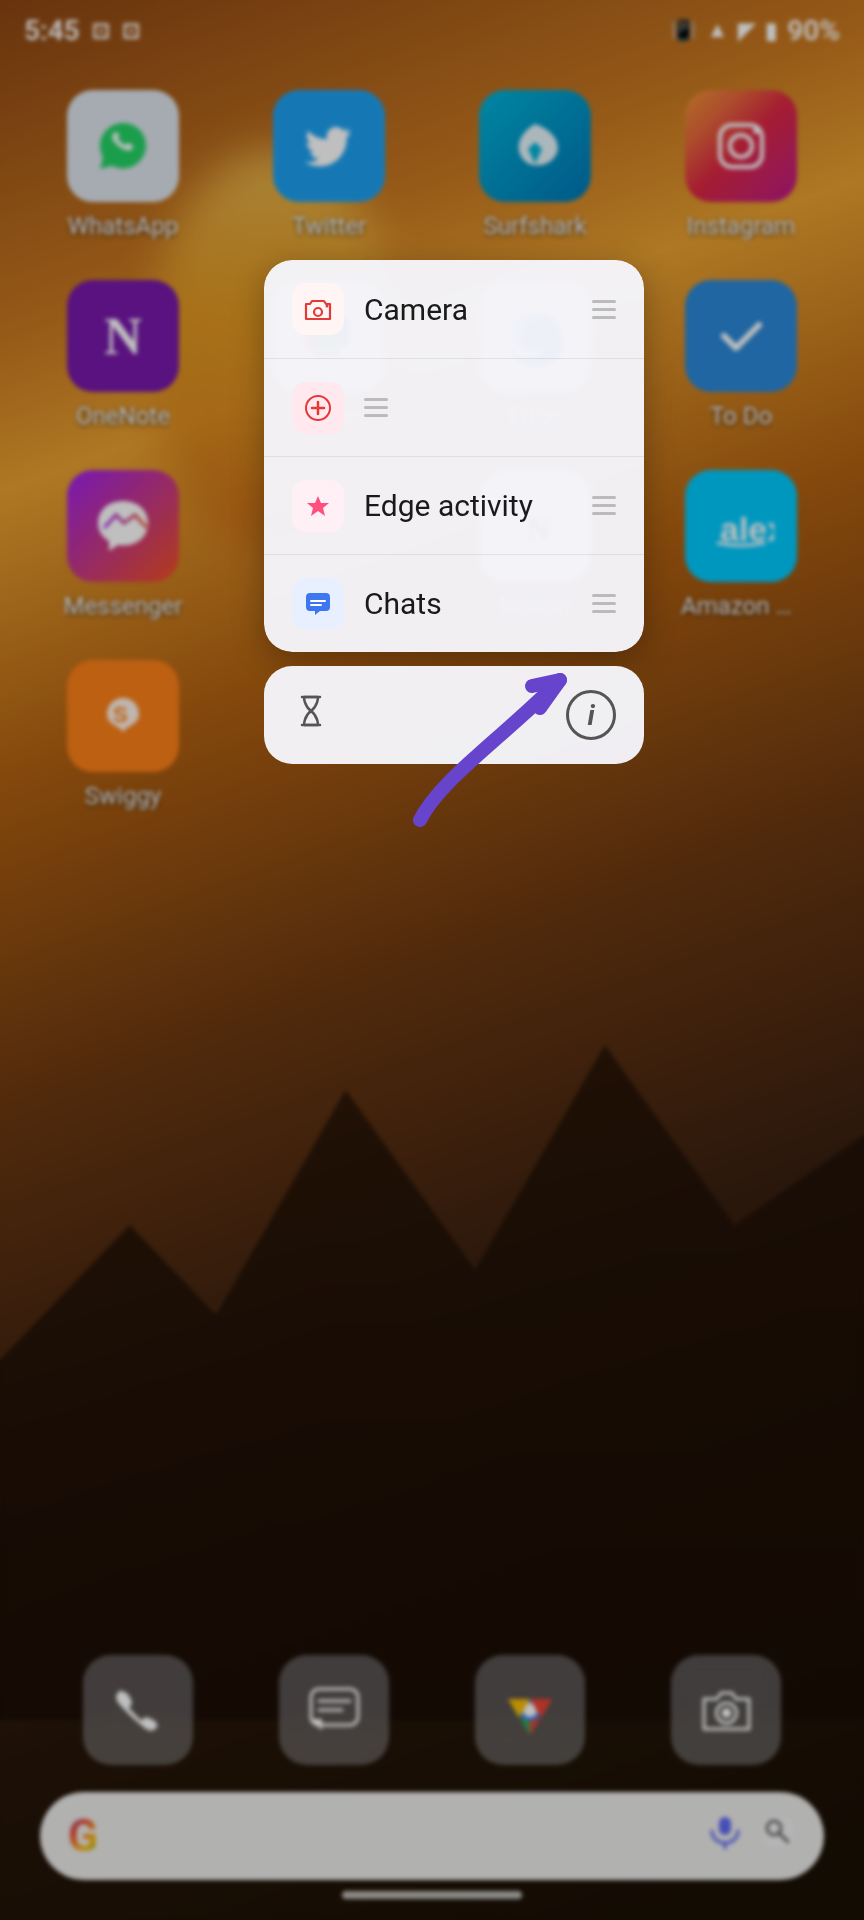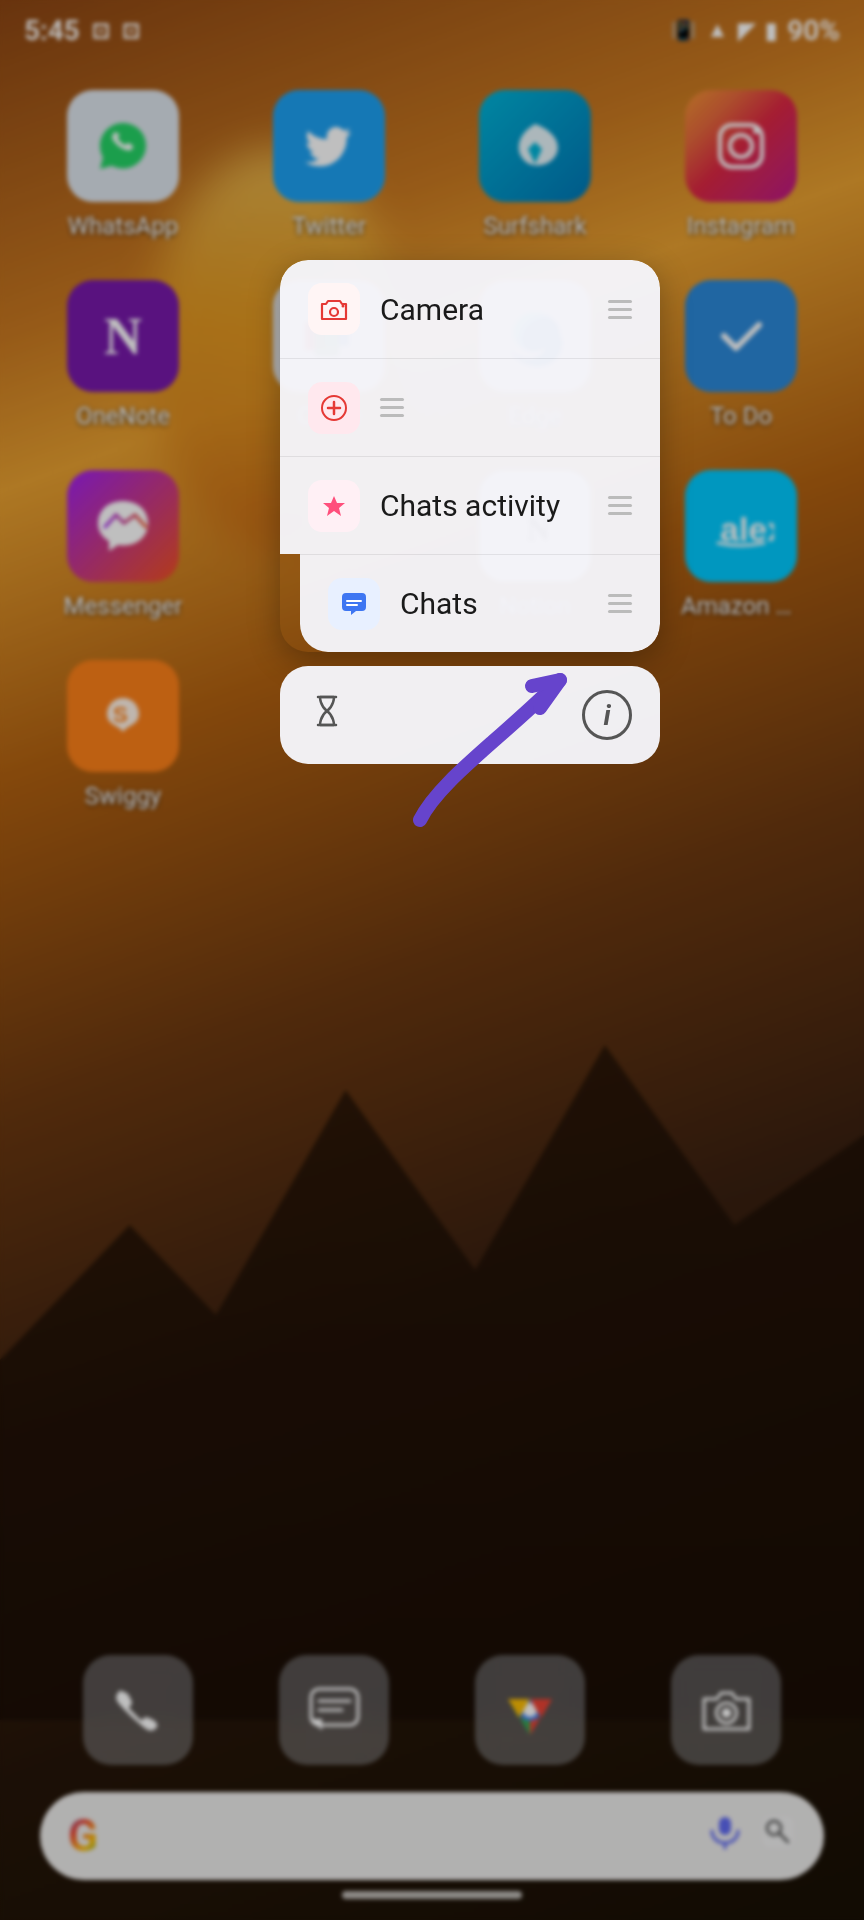--- a/index.html
+++ b/index.html
@@ -120,21 +120,21 @@
 
     .search-lens {
       font-size: 38px;
       color: #555;
     }
 
     
     .context-menu {
       position: absolute;
       top: 260px;
-      left: 280px;
+      left: 264px;
       width: 380px;
       z-index: 200;
       display: flex;
       flex-direction: column;
       gap: 0;
     }
 
     .menu-item {
       background: rgba(245,245,250,0.97);
       display: flex;
@@ -145,21 +145,20 @@
       cursor: pointer;
       position: relative;
     }
 
     .menu-item:first-child {
       border-radius: 28px 28px 0 0;
     }
 
     .menu-item:last-child {
       border-radius: 0 0 28px 28px;
-      margin-left: 20px;
     }
 
     .menu-item + .menu-item {
       border-top: 1px solid rgba(0,0,0,0.08);
     }
 
     .menu-item-icon {
       width: 52px;
       height: 52px;
       border-radius: 14px;
@@ -528,21 +527,21 @@
       </div>
     </div>
 
     <div class="menu-item">
       <div class="menu-item-icon" style="background:#fff0f5;">
         <svg width="34" height="34" viewBox="0 0 34 34" fill="none">
           <circle cx="17" cy="17" r="16" fill="#fff0f5"></circle>
           <path d="M17 7 L20 14 L28 14 L22 19 L24 27 L17 22 L10 27 L12 19 L6 14 L14 14 Z" fill="#ff3366" opacity="0.85"></path>
         </svg>
       </div>
-      <span class="menu-item-label">Chats activity</span>
+      <span class="menu-item-label">Edge activity</span>
       <div class="drag-lines">
         <div class="drag-line"></div>
         <div class="drag-line"></div>
         <div class="drag-line"></div>
       </div>
     </div>
 
     <div class="menu-item">
       <div class="menu-item-icon" style="background:#e8f0ff;">
         <svg width="34" height="34" viewBox="0 0 34 34" fill="none">

